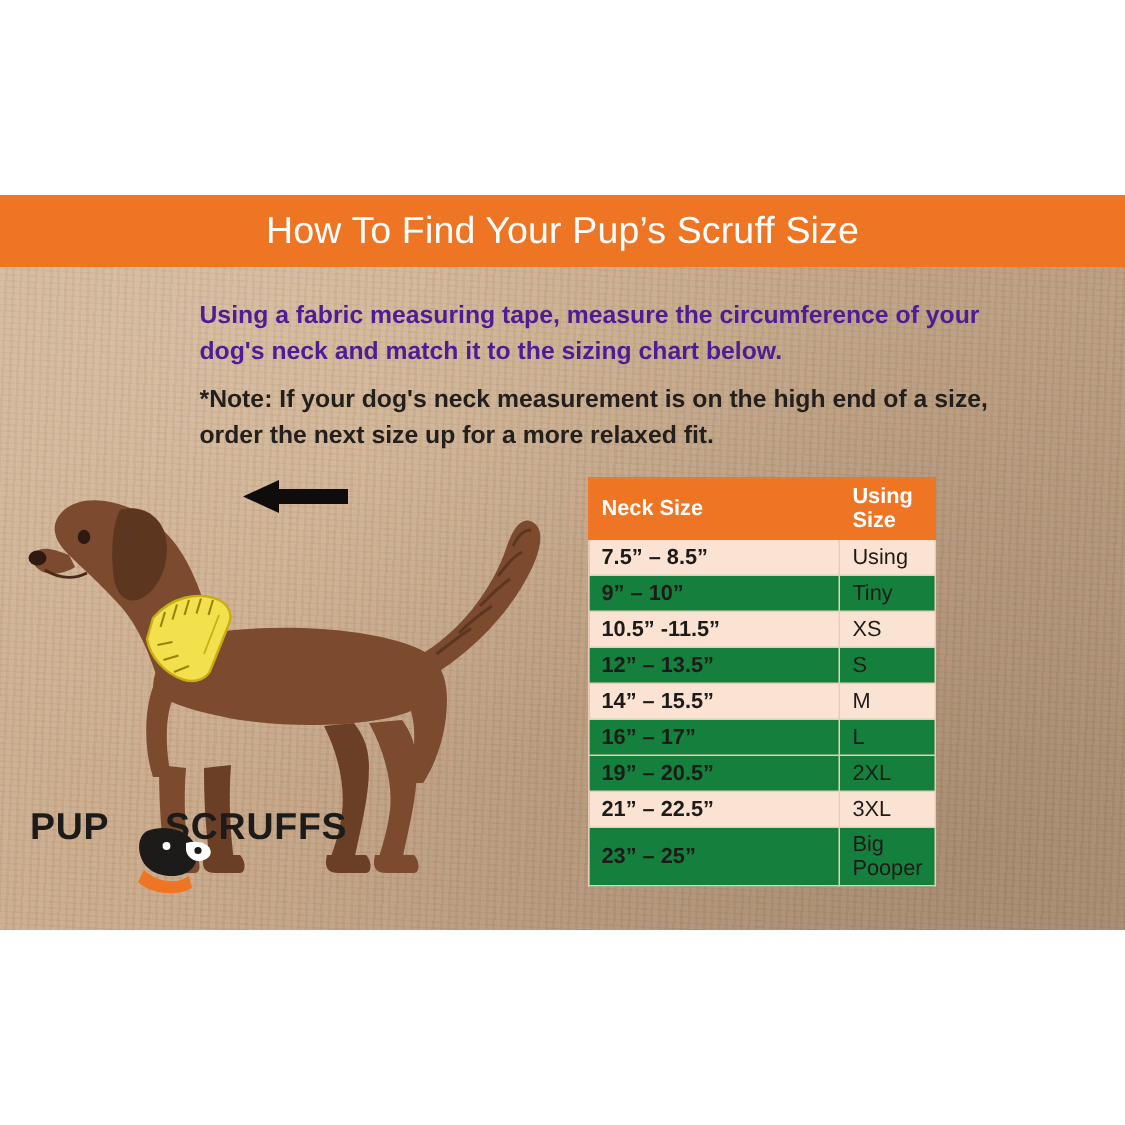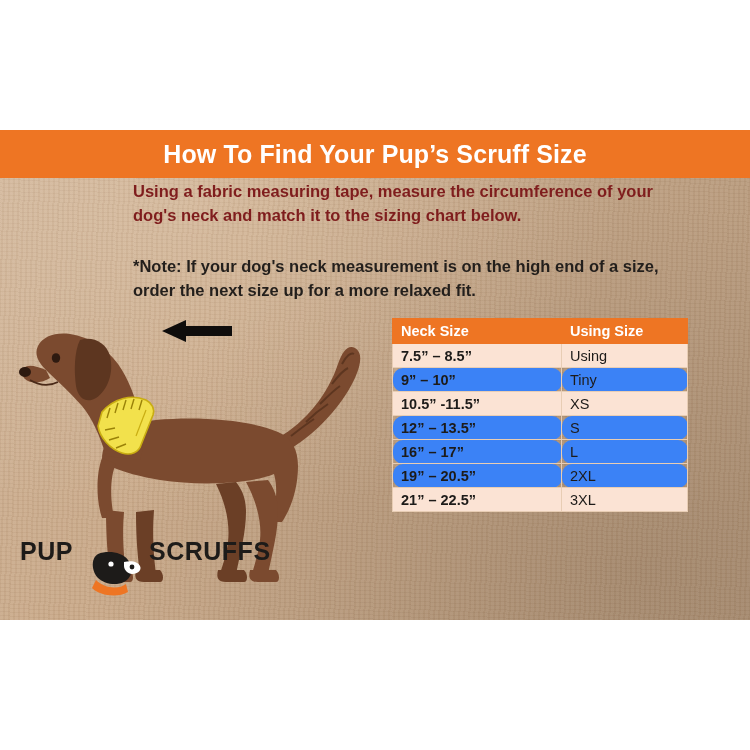--- a/index.html
+++ b/index.html
@@ -49,51 +49,51 @@
     width: 750px;
     height: 48px;
     background: #ee7523;
     display: flex;
     align-items: center;
     justify-content: center;
   }
   .header-title {
     color: #ffffff;
     font-size: 25px;
-    font-weight: bold;
+    font-weight: normal;
     letter-spacing: 0.1px;
     white-space: nowrap;
   }
   
   .intro {
     position: absolute;
     left: 133px;
-    top: 50px;
+    top: 69px;
     width: 560px;
-    color: #7f1d1d;
+    color: #4c1d95;
     font-size: 16.5px;
     font-weight: bold;
     line-height: 1.45;
   }
   .note {
     position: absolute;
     left: 133px;
     top: 125px;
     width: 560px;
     color: #231f1c;
     font-size: 16.5px;
     font-weight: bold;
     line-height: 1.45;
   }
   
   .size-table {
     position: absolute;
     left: 392px;
     top: 188px;
-    width: 296px;
+    width: 232px;
     border-collapse: collapse;
     font-size: 14.5px;
   }
   .size-table th {
     background: #ee7523;
     color: #ffffff;
     text-align: left;
     font-weight: bold;
     padding: 4px 8px;
     font-size: 14.5px;
@@ -106,22 +106,21 @@
     height: 17px;
   }
   .size-table td.neck {
     font-weight: bold;
     width: 152px;
   }
   .size-table tr.odd td {
     background: #fbe3d4;
   }
   .size-table tr.even td {
-    background: #3b82f6;
-    border-radius: 10px;
+    background: #15803d;
   }
   
   .arrow {
     position: absolute;
     left: 160px;
     top: 190px;
     width: 72px;
     height: 22px;
   }
   
@@ -142,21 +141,21 @@
   }
   .logo-text {
     position: absolute;
     top: 407px;
     color: #1d1b19;
     font-size: 25px;
     font-weight: bold;
     letter-spacing: 0.5px;
   }
   .logo-text.pup { left: 20px; }
-  .logo-text.scruffs { left: 110px; margin-left: 39px; }
+  .logo-text.scruffs { left: 110px; }
 </style>
 </head>
 <body>
 
 <div id="page">
 
   <div class="poster">
     <div class="paper-tex"></div>
 
     <div class="header-band">
@@ -253,31 +252,39 @@
           <td>Tiny</td>
         </tr>
         <tr class="odd">
           <td class="neck">10.5” -11.5”</td>
           <td>XS</td>
         </tr>
         <tr class="even">
           <td class="neck">12” – 13.5”</td>
           <td>S</td>
         </tr>
+        <tr class="odd">
+          <td class="neck">14” – 15.5”</td>
+          <td>M</td>
+        </tr>
         <tr class="even">
           <td class="neck">16” – 17”</td>
           <td>L</td>
         </tr>
         <tr class="even">
           <td class="neck">19” – 20.5”</td>
           <td>2XL</td>
         </tr>
         <tr class="odd">
           <td class="neck">21” – 22.5”</td>
           <td>3XL</td>
+        </tr>
+        <tr class="even">
+          <td class="neck">23” – 25”</td>
+          <td>Big Pooper</td>
         </tr>
       </tbody>
     </table>
 
     <svg class="logo" viewBox="0 0 200 48" xmlns="http://www.w3.org/2000/svg">
       <g transform="translate(70,2)">
 
         <path d="M10 4 C20 0 34 2 40 10 C46 18 44 28 36 32 C28 36 16 34 10 28 C4 22 2 9 10 4 Z" fill="#1d1b19"></path>
         <path d="M36 12 C44 10 50 12 52 16 C54 20 50 24 44 24 C40 24 36 20 36 16 Z" fill="#ffffff"></path>
         <circle cx="44" cy="17" r="2.4" fill="#1d1b19"></circle>

